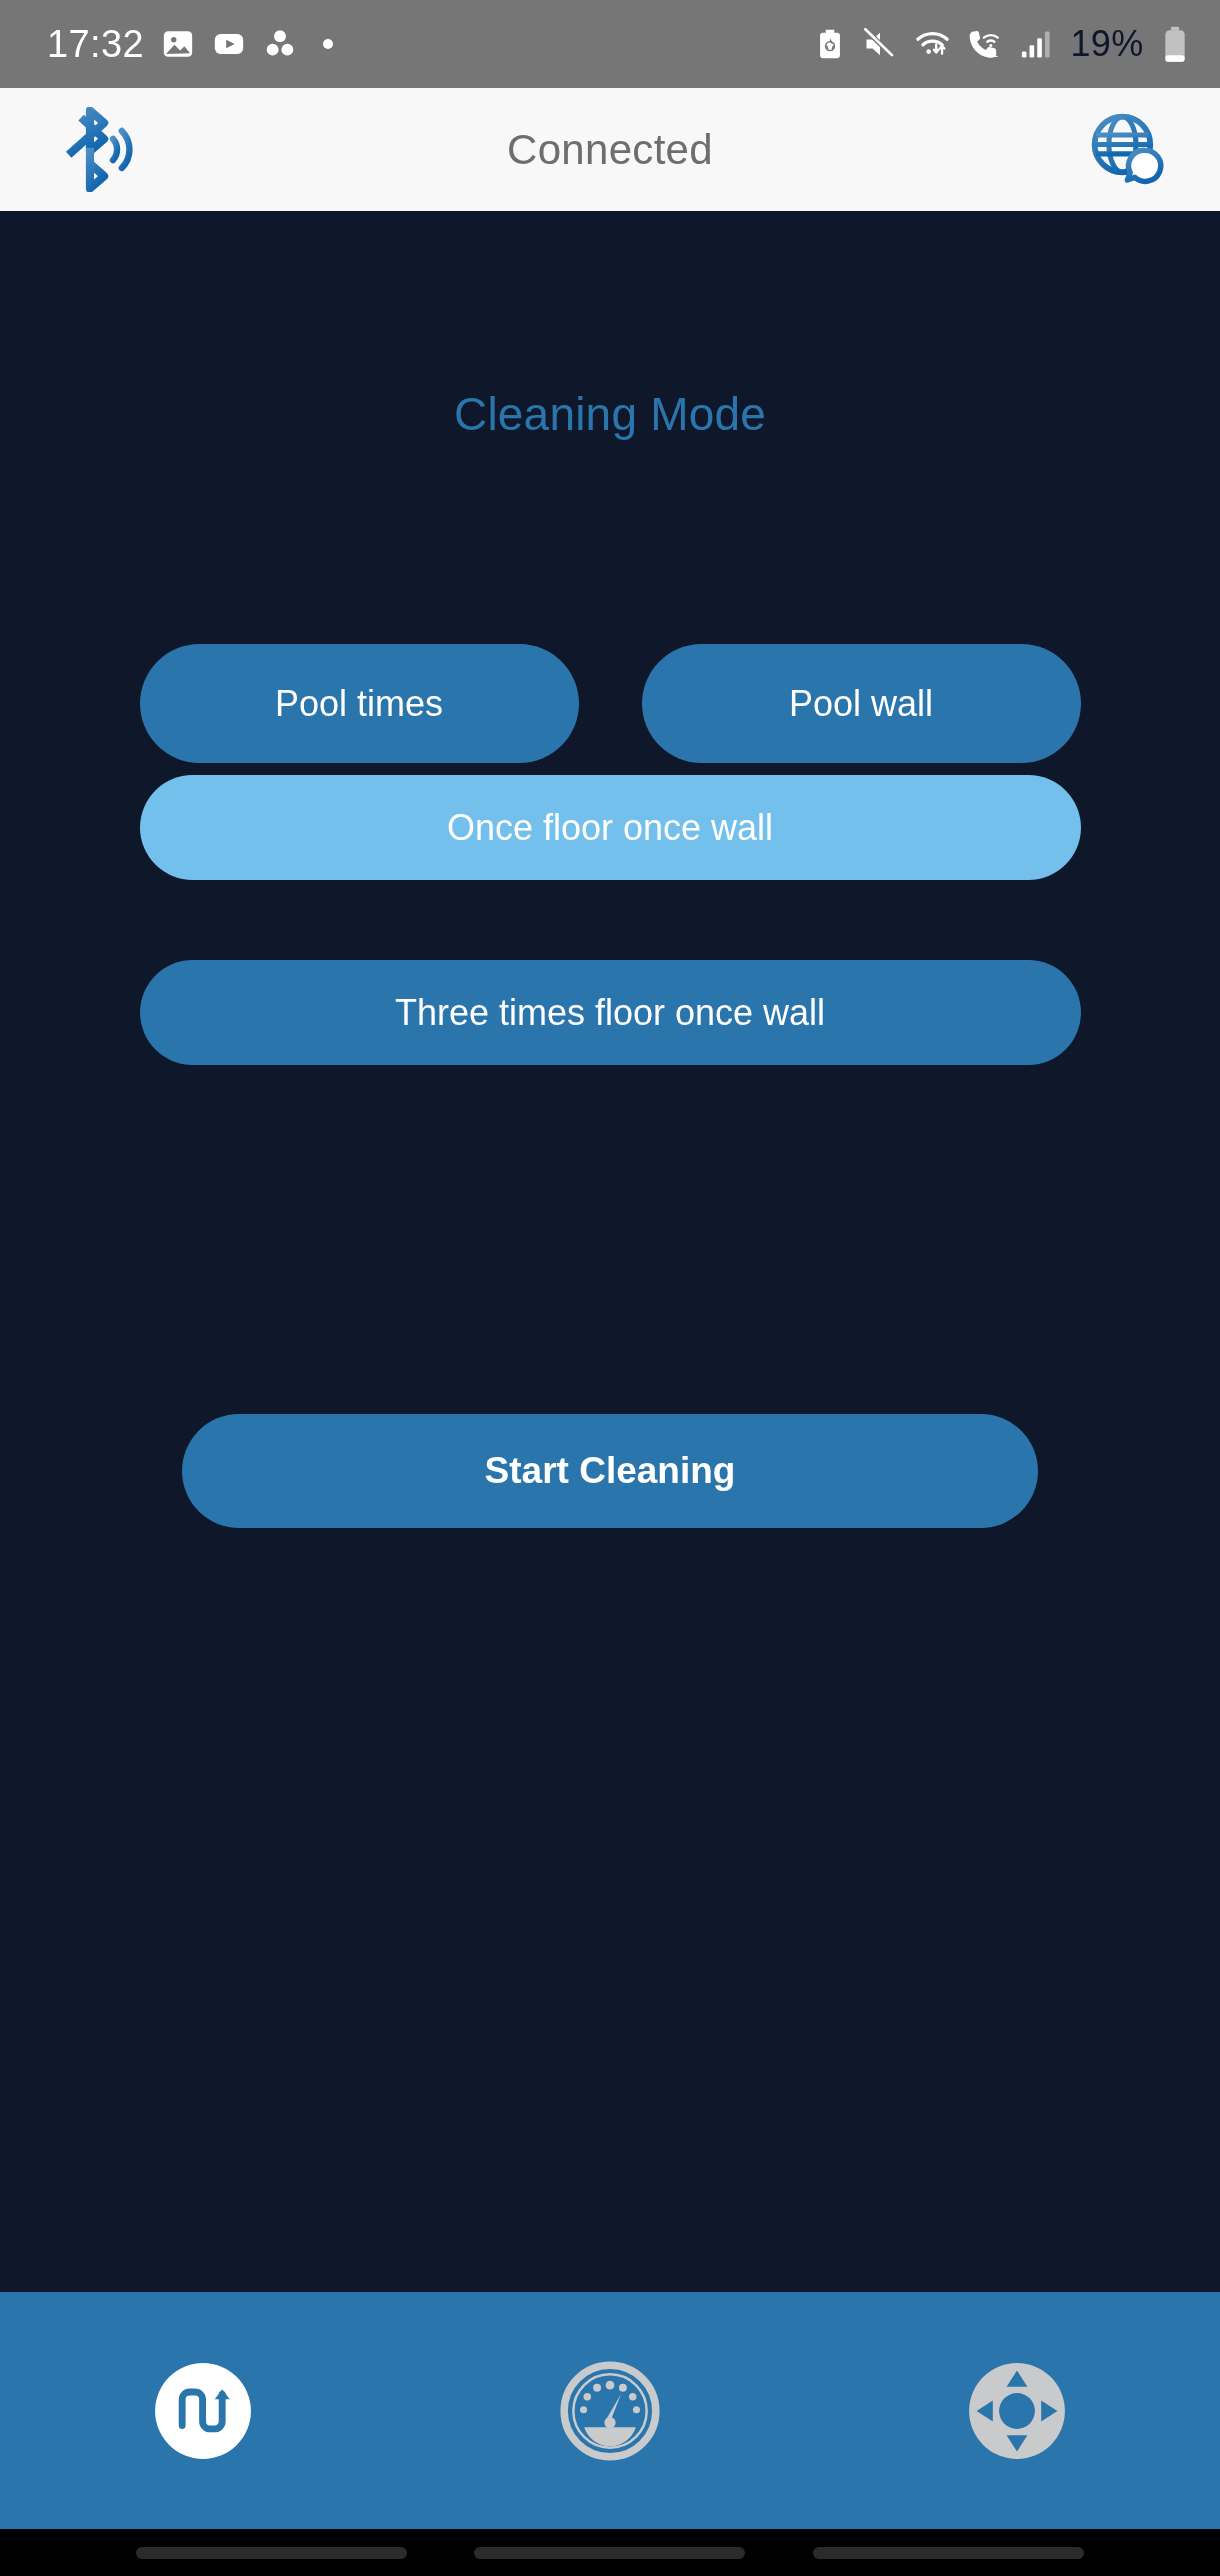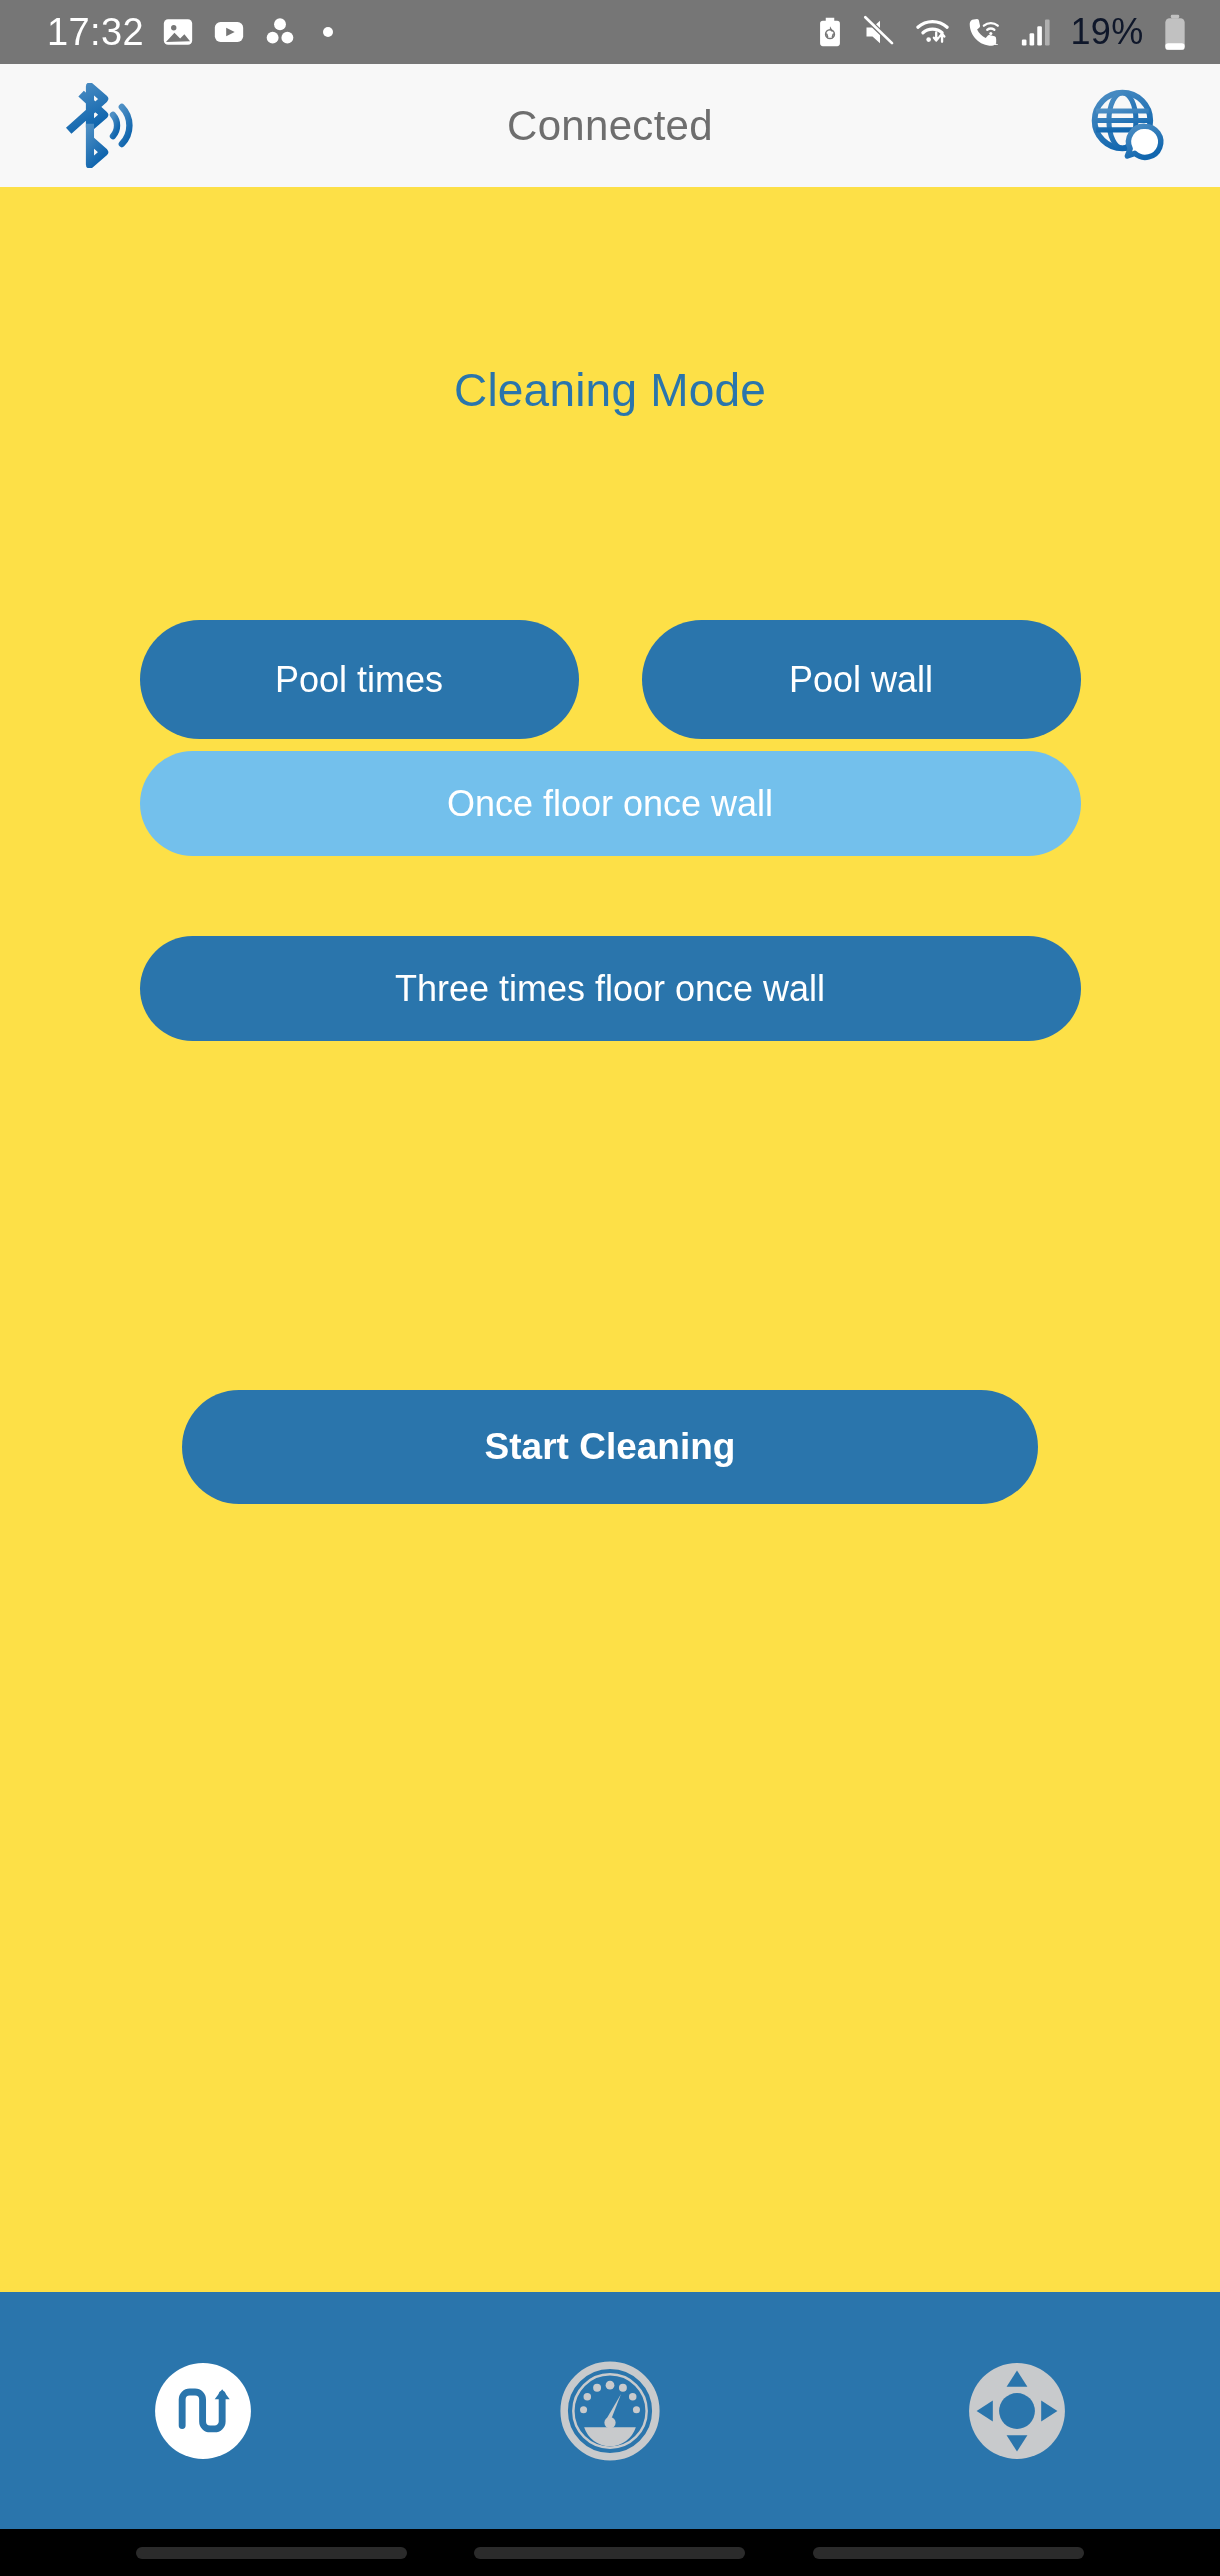--- a/index.html
+++ b/index.html
@@ -11,21 +11,21 @@
   }
   #screen {
     position:relative;
     width:1220px; height:2576px;
     background:#F8F8F8;
     display:flex; flex-direction:column;
   }
 
   
   .statusbar {
-    height:64px;
+    height:88px;
     background:#767676;
     display:flex; align-items:center;
     padding:0 29px 0 47px;
     flex:0 0 auto;
   }
   .sb-left { display:flex; align-items:center; gap:17px; }
   .sb-time {
     color:#FFFFFF; font-size:38px; letter-spacing:0.4px;
     font-family:"Liberation Sans", sans-serif;
   }
@@ -45,21 +45,21 @@
   .hdr-btn { width:102px; height:102px; display:flex; align-items:center; justify-content:center; }
   .hdr-title {
     flex:1; text-align:center;
     color:#6E6E6E; font-size:42px; letter-spacing:0.3px;
   }
 
   
   .body {
     flex:1 1 auto;
     position:relative;
-    background:#fde047;
+    background:#0f172a;
     display:flex; flex-direction:column; align-items:center;
   }
   .page-title {
     margin-top:176px;
     color:#2A75AC;
     font-size:46px;
     letter-spacing:0.2px;
   }
 
   .mode-group { margin-top:203px; width:941px; }

